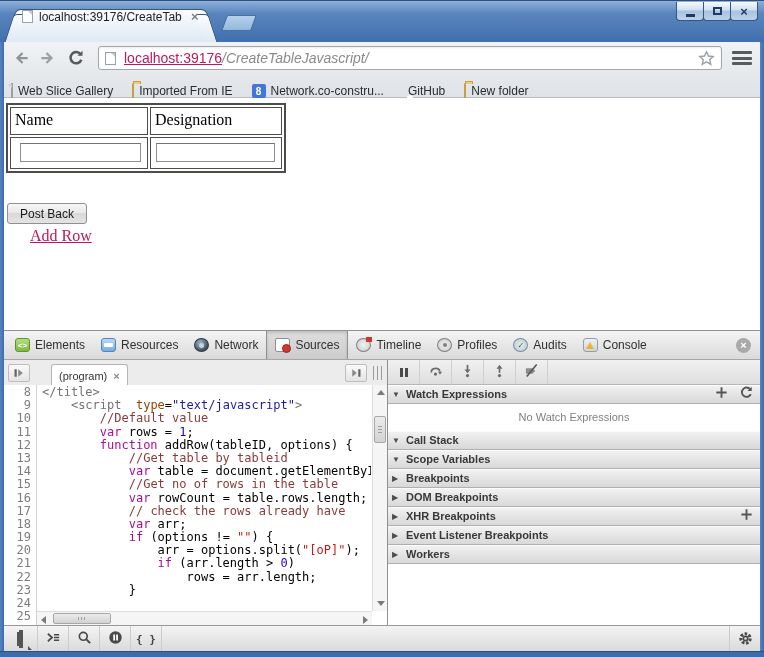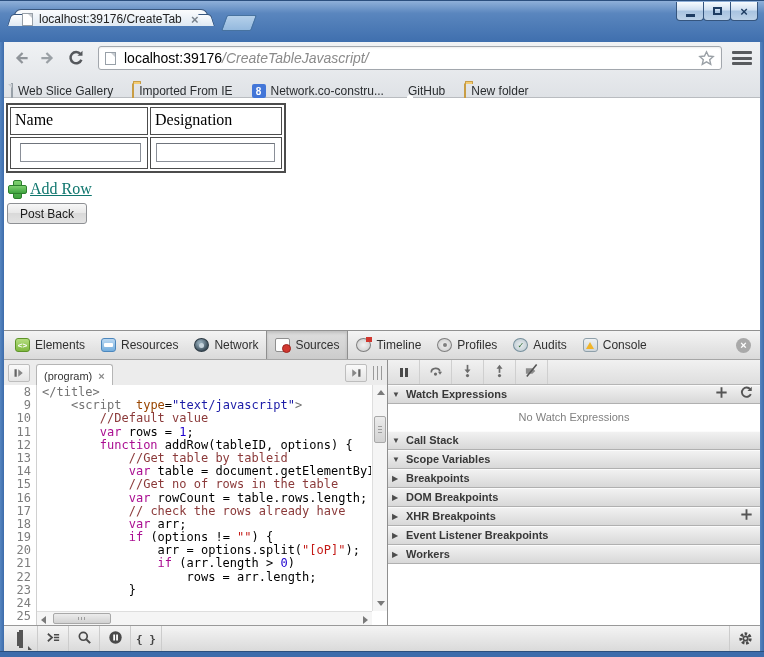--- a/index.html
+++ b/index.html
@@ -20,23 +20,23 @@
 
   #win-controls { position:absolute; top:2px; right:6px; display:flex; z-index:60; }
   .win-btn { width:28px; height:19px; margin-left:-1px;
     background:linear-gradient(#f7fbfe, #cfdff1 45%, #a8c3e0 50%, #bdd2e8);
     border:1px solid #35557e; border-top:none; border-radius:0 0 4px 4px;
     display:flex; align-items:center; justify-content:center; color:#1e3c62; }
   .glyph-min { width:9px; height:3px; background:#1e3c62; margin-top:8px; }
   .glyph-max { width:9px; height:8px; border:2px solid #1e3c62; }
   .glyph-close { font-size:13px; font-weight:bold; line-height:1; }
 
-  #browser-tab { position:absolute; left:14px; top:9px; width:194px; height:17px;
+  #browser-tab { position:absolute; left:14px; top:9px; width:194px; height:33px;
     background:linear-gradient(#fbfcfd,#dfe9f3); border:1px solid #39577e; border-bottom:none;
-    border-radius:7px 7px 0 0; display:flex; align-items:flex-end; gap:6px; padding:0 7px; z-index:5; }
+    border-radius:7px 7px 0 0; display:flex; align-items:flex-start; gap:6px; padding:0 7px; z-index:5; }
   #browser-tab::before, #browser-tab::after { content:""; position:absolute; top:4px; bottom:0; width:12px;
     background:linear-gradient(#fbfcfd,#dfe9f3); border:1px solid #39577e; border-bottom:none; z-index:-1; }
   #browser-tab::before { left:-6px; transform:skewX(-18deg); border-right:none; border-radius:4px 0 0 0; }
   #browser-tab::after  { right:-6px; transform:skewX(18deg); border-left:none; border-radius:0 4px 0 0; }
   #tab-title { font-size:12px; color:#222; white-space:nowrap; overflow:hidden; width:146px; }
   #tab-close { color:#78828c; font-size:13px; font-weight:bold; line-height:1; }
   #new-tab-btn { position:absolute; left:224px; top:15px; width:30px; height:16px;
     background:linear-gradient(#b5d0ea,#94b9de); border:1px solid #47729f; border-radius:2px;
     transform:skewX(-20deg); z-index:4; }
 
@@ -50,21 +50,21 @@
 
   
   #chrome-bars { position:absolute; left:4px; right:4px; top:42px; height:56px;
     background:linear-gradient(#f0f2f4,#dfe2e6); border-bottom:1px solid #b9bcc0; }
   .nav-btn { position:absolute; top:4px; width:24px; height:24px; display:flex; align-items:center; justify-content:center; }
   #back-btn { left:6px; } #forward-btn { left:31px; } #reload-btn { left:60px; }
   #url-box { position:absolute; left:94px; top:4px; width:624px; height:24px; background:#fff;
     border:1px solid #a2a7ad; border-radius:3px; box-shadow:inset 0 1px 2px rgba(0,0,0,.08);
     display:flex; align-items:center; gap:8px; padding:0 6px; }
   #url-text { font-size:14px; white-space:nowrap; overflow:hidden; flex:1; }
-  #url-host { color:#000000; } #url-path { color:#8a8a8a;font-style:italic; }
+  #url-host { color:#be185d;text-decoration:underline; } #url-path { color:#8a8a8a;font-style:italic; }
   #menu-btn { position:absolute; right:8px; top:8px; width:20px; height:16px;
     display:flex; flex-direction:column; justify-content:space-between; padding:1px 0; }
   #menu-btn span { display:block; height:3px; background:#585b5e; border-radius:1px; }
 
   #bookmarks-bar { position:absolute; left:0; right:0; top:33px; height:23px;
     display:flex; align-items:flex-end; gap:19px; padding-left:7px; }
   .bm-item { display:flex; align-items:center; gap:5px; font-size:12px; color:#2a2d30; white-space:nowrap; }
   .fav-google { width:14px; height:14px; background:#4376d8; border-radius:2px; color:#fff;
     font-size:10px; font-weight:bold; display:flex; align-items:center; justify-content:center; flex:none; }
   .fav-github { width:14px; height:14px; background:#2b2b2b; border-radius:50%; position:relative; flex:none; }
@@ -77,21 +77,21 @@
     border-spacing:2px; background:#fff; }
   #demo-table th { border:1px solid #4c4c4c; font-family:"Liberation Serif","DejaVu Serif",serif;
     font-weight:normal; font-size:16px; text-align:left; padding:3px 4px 5px 4px; }
   #demo-table td { border:1px solid #4c4c4c; padding:5px 6px 6px 9px; }
   #demo-table th:first-child, #demo-table td:first-child { width:137px; }
   #demo-table th:last-child,  #demo-table td:last-child  { width:128px; }
   .cell-input { width:121px; height:19px; border:1px solid #8a8f98; border-top-color:#6f747c; background:#fff; }
   td:last-child .cell-input { width:119px; margin-left:-4px; }
   #add-row { position:absolute; left:3px; top:81px; display:flex; align-items:center; gap:4px;
     font-family:"Liberation Serif","DejaVu Serif",serif; font-size:16px; }
-  #add-row-link { color:#0f766e; text-decoration:underline; }
+  #add-row-link { color:#be185d; text-decoration:underline;margin-top:48px; }
   .plus-icon { width:19px; height:19px; position:relative; flex:none; }
   .plus-icon::before, .plus-icon::after { content:""; position:absolute; background:linear-gradient(#7ed06f,#3fa33f);
     border:1px solid #2d7f2d; border-radius:2px; }
   .plus-icon::before { left:6px; top:1px; width:7px; height:17px; }
   .plus-icon::after  { left:1px; top:6px; width:17px; height:7px; border-radius:2px; }
   #post-back-btn { position:absolute; left:3px; top:105px; width:80px; height:21px;
     background:linear-gradient(#f7f7f7,#e8e8e8 45%,#d9d9d9 50%,#e3e3e3);
     border:1px solid #8e9094; border-radius:3px; font-size:12px; color:#1a1a1a;
     display:flex; align-items:center; justify-content:center; }
 
@@ -121,21 +121,21 @@
   .ti-timeline::after { content:""; position:absolute; right:-2px; top:-2px; width:6px; height:5px; background:#d0372f; }
   .ti-profiles::after { content:""; width:4px; height:4px; border-radius:50%; background:#7f7f7f; }
   .ti-audits { background:radial-gradient(#e8edf0,#b9c6cd); border:1px solid #76909d; border-radius:50%; color:#2e6b30; font-weight:bold; }
   .ti-console { background:linear-gradient(#eef1f3,#cdd5da); border:1px solid #8fa0aa; }
   .ti-console::after { content:""; width:0; height:0; border-left:4px solid transparent;
     border-right:4px solid transparent; border-bottom:7px solid #f0b429; }
 
   
   #editor-pane { position:absolute; left:0; top:29px; width:383px; bottom:26px; background:#fff; }
   #editor-header { position:absolute; left:0; right:0; top:0; height:26px; background:#ececec;
-    border-bottom:1px solid #b5b5b5; display:flex; align-items:center; padding:0 4px; }
+    border-bottom:1px solid #b5b5b5; display:flex; align-items:center; padding:0 4px;gap:15px; }
   .mini-btn { width:22px; height:18px; border:1px solid #bdbdbd; border-radius:2px;
     background:linear-gradient(#fafafa,#e4e4e4); display:flex; align-items:center; justify-content:center; }
   #file-tab { margin-left:6px; height:22px; margin-top:3px; background:#fff;
     border:1px solid #b5b5b5; border-bottom:none; border-radius:3px 3px 0 0;
     display:flex; align-items:center; gap:6px; padding:0 7px; font-size:11px; color:#333; position:relative; top:1px; }
   #file-tab .x { color:#8a8a8a; font-size:11px; font-weight:bold; }
   #editor-header .right { margin-left:auto; display:flex; gap:6px; align-items:center; }
   .grip-icon { width:10px; height:14px; background:repeating-linear-gradient(90deg,#9a9a9a 0 1px,transparent 1px 4px); }
 
   #code-region { position:absolute; left:0; right:0; top:25px; bottom:0; overflow:hidden; background:#fff; }

